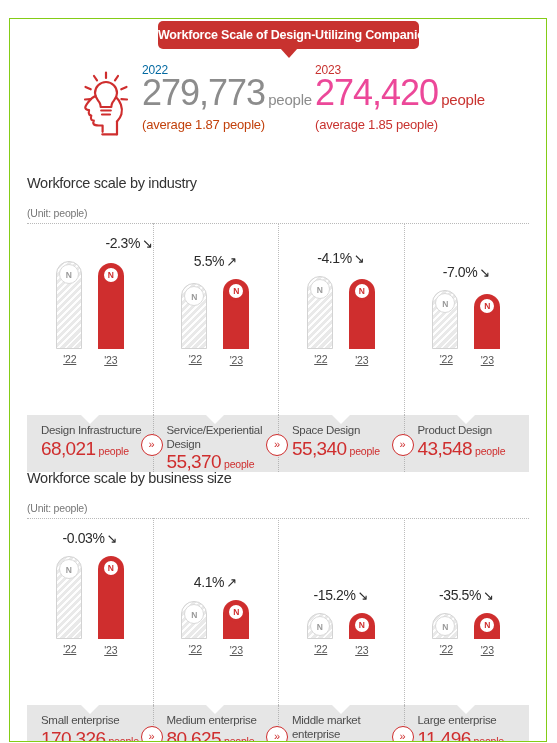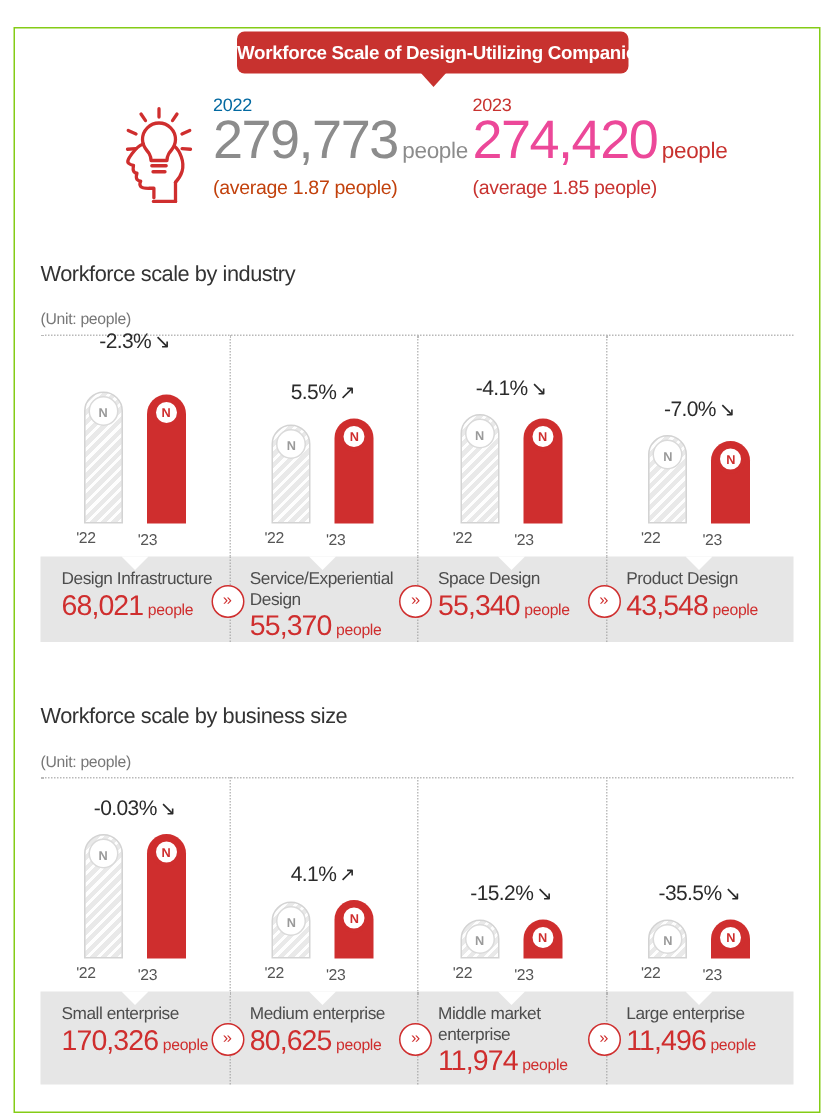--- a/index.html
+++ b/index.html
@@ -256,33 +256,35 @@
     border: 3px solid #cf2e2e;
     line-height: 14px;
     font-size: 8.5px;
   }
   .tick {
     position: absolute;
     left: -6px;
     width: 38px;
     top: 100%;
     margin-top: 5px;
-    text-align: left;
+    text-align: center;
     font-size: 10.5px;
     color: #555555;
     letter-spacing: -0.2px;
+    text-decoration: underline;
   }
 
   
   .band {
     position: absolute;
     left: 17px;
     right: 17px;
     background: #e6e6e6;
     display: flex;
+    margin-top: 44px;
   }
   .section.s1 .band { top: 210px; height: 57px; }
   .section.s2 .band { top: 205px; height: 62px; }
 
   .bandcell {
     position: relative;
     flex: 1 1 0;
     padding: 9px 10px 0 14px;
     box-sizing: border-box;
   }
@@ -385,21 +387,21 @@
         <div class="sum-avg">(average 1.85 people)</div>
       </div>
     </div>
 
     <div class="section s1">
       <div class="sec-title">Workforce scale by industry</div>
       <div class="sec-unit">(Unit: people)</div>
       <div class="plot-rule"></div>
       <div class="plot">
           <div class="panel">
-            <div class="pct" style="bottom: 136px;"><span>-2.3%</span><span class="arrow">↘</span></div>
+            <div class="pct" style="bottom: 120px; text-align: right;"><span>-2.3%</span><span class="arrow">↘</span></div>
             <div class="bars">
               <div class="barcol">
                 <div class="bar prev" style="height: 88px;">
                   <div class="badge prev">N</div>
                   <div class="tick">'22</div>
                 </div>
               </div>
               <div class="barcol">
                 <div class="bar curr" style="height: 86px;">
                   <div class="badge curr">N</div>

